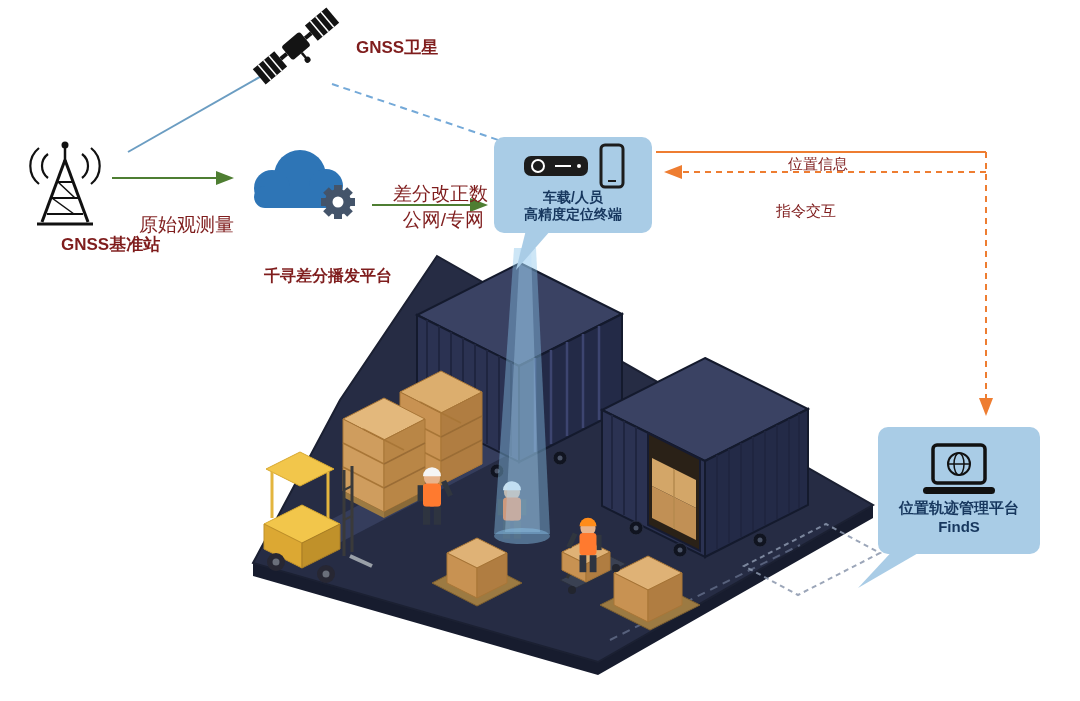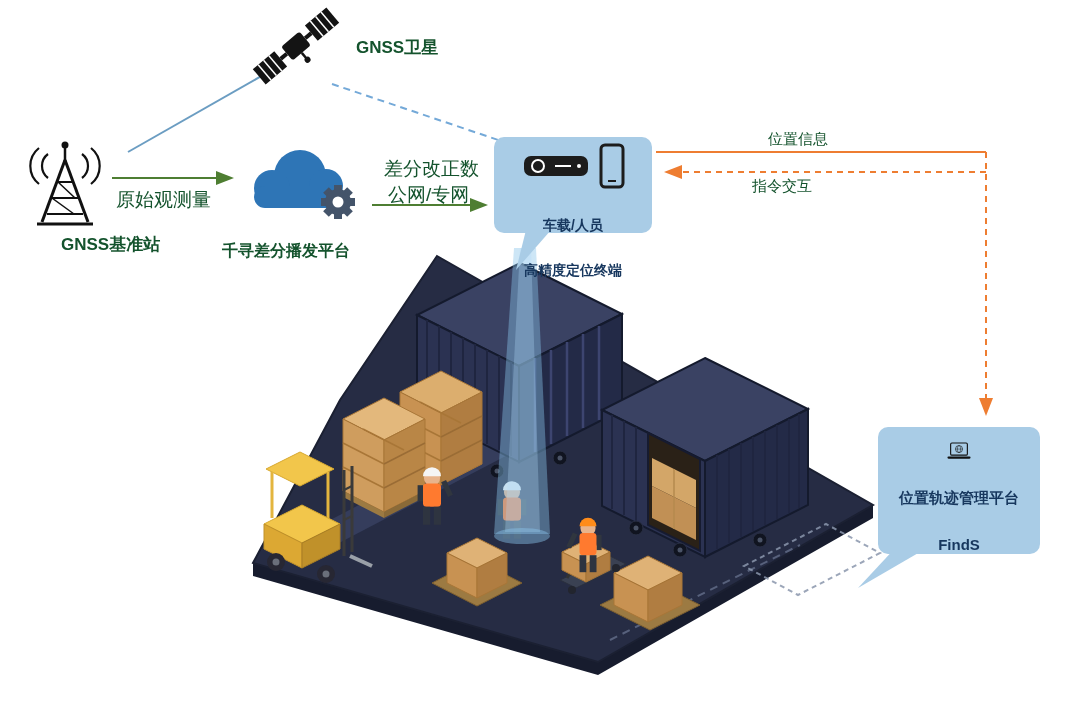--- a/index.html
+++ b/index.html
@@ -1,28 +1,28 @@
 <!DOCTYPE html>
 <html><head>
 <meta charset="utf-8">
 <style>
   * { margin:0; padding:0; box-sizing:border-box; }
   html,body { background:#ffffff; }
   body { font-family:"Liberation Sans", sans-serif; }
   .stage { position:relative; width:1080px; height:701px; background:#fff; overflow:hidden; }
   .layer { position:absolute; left:0; top:0; }
-  .lbl { position:absolute; color:#14532d; white-space:nowrap; }
-  .lbl.c { text-align:left; white-space:normal; }
+  .lbl { position:absolute; color:#7f1d1d; white-space:nowrap; }
+  .lbl.c { text-align:right; white-space:normal;margin-top:25px; }
   .node-lbl { font-weight:700; font-size:17px; }
   .edge-lbl { font-size:19px; }
   .edge-lbl-lg { font-size:15px; }
   .cloud-lbl { font-weight:700; font-size:16px; line-height:21px; }
   .panel { position:absolute; background:#a9cce6; border-radius:10px; display:flex; flex-direction:column; align-items:center; }
   .panel .icon-row { display:flex; align-items:center; gap:8px; }
-  .panel .pline { font-weight:700; color:#17375e; text-align:center;margin-top:28px; }
+  .panel .pline { font-weight:700; color:#17375e; text-align:center; }
   .panel.terminal { left:494px; top:137px; width:158px; height:96px; padding-top:6px; }
   .panel.terminal .pline { font-size:14px; line-height:17px; }
   .panel.finds { left:878px; top:427px; width:162px; height:127px; padding-top:15px; }
   .panel.finds .pline { font-size:15px; line-height:19px; }
 </style>
 </head>
 <body>
 
 <div class="stage">
 

